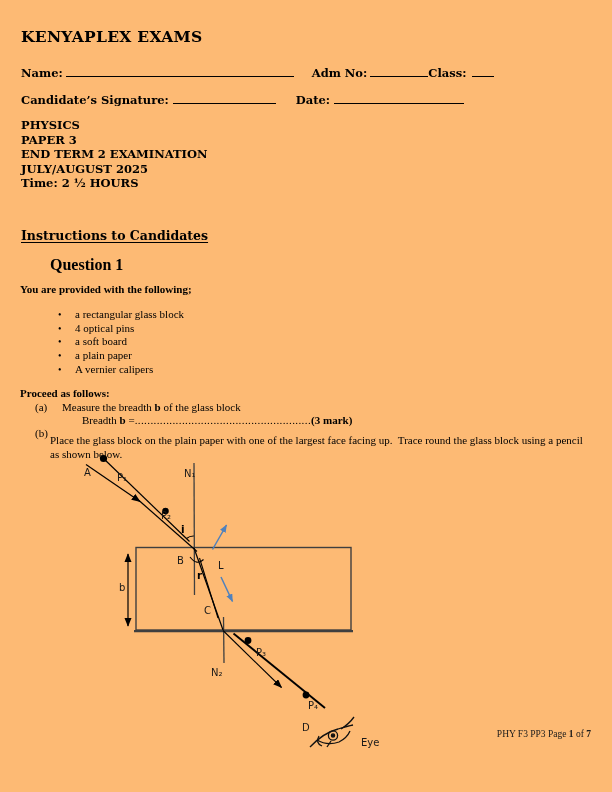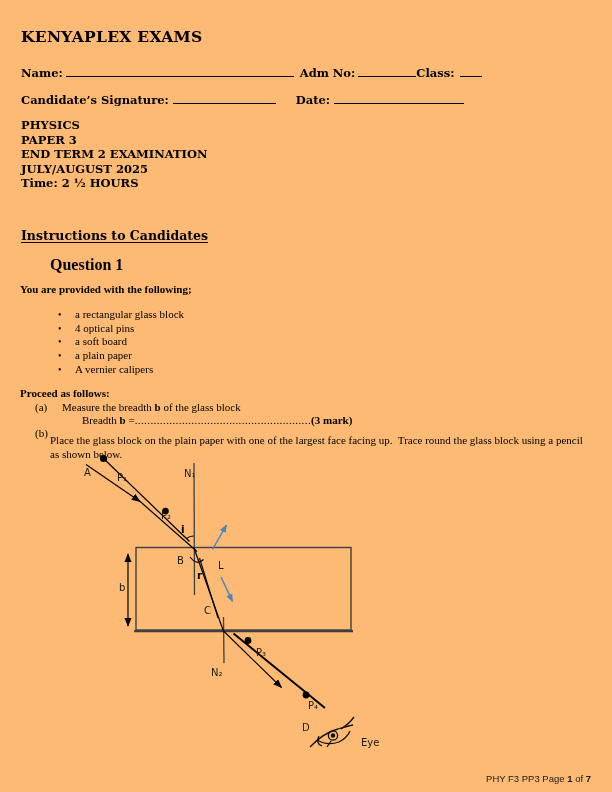--- a/index.html
+++ b/index.html
@@ -18,34 +18,34 @@
   .provided{left:20px;top:283px;font-size:11px;font-weight:bold;}
   .plist{left:58px;top:308px;font-size:11px;line-height:13.7px;}
   .plist .item{display:flex;}
   .plist .blt{width:17px;font-size:10px;}
   .proceed{left:20px;top:387px;font-size:11px;font-weight:bold;}
   .marker{font-size:11px;}
   .ptext{font-size:11px;}
   .breadthline{left:82px;top:414px;font-size:11px;white-space:nowrap;}
   .dots{letter-spacing:.4px;}
   .partb{left:50px;top:427px;width:542px;font-size:11px;line-height:13.8px;white-space:pre-wrap;margin-top:7px;}
-  .footer{right:21px;top:729px;font-family:Liberation Sans, sans-serif;font-size:9.5px;color:#1a1a1a;margin-top:44px;}
+  .footer{right:21px;top:729px;font-family:Liberation Serif, serif;font-size:9.5px;color:#1a1a1a;}
   .diagram{position:absolute;left:0;top:440px;width:612px;height:330px;}
   .dlabel{font-family:"DejaVu Sans",sans-serif;font-size:10px;fill:#1a1a1a;}
   .dlabel-b{font-family:"DejaVu Sans",sans-serif;font-size:10.5px;font-weight:bold;fill:#000;}
 </style>
 </head>
 <body>
 
 <div class="page">
 
   <div class="abs hdr title">KENYAPLEX EXAMS</div>
 
   <div class="abs fieldrow hdr" style="left:21px;top:64px;">
-    <span>Name:</span><span class="uline" style="width:228px;margin-left:3px;"></span><span style="margin-left:6px;text-align:right;">Adm No:</span><span class="uline" style="width:58px;margin-left:3px;"></span><span>Class:</span><span class="uline" style="width:22px;margin-left:6px;"></span>
+    <span>Name:</span><span class="uline" style="width:228px;margin-left:3px;"></span><span style="margin-left:18px;text-align:right;">Adm No:</span><span class="uline" style="width:58px;margin-left:3px;"></span><span>Class:</span><span class="uline" style="width:22px;margin-left:6px;"></span>
   </div>
 
   <div class="abs fieldrow hdr" style="left:21px;top:91px;">
     <span>Candidate’s Signature:</span><span class="uline" style="width:103px;margin-left:4px;"></span><span style="margin-left:20px;">Date:</span><span class="uline" style="width:130px;margin-left:4px;"></span>
   </div>
 
   <div class="abs hdr examinfo" id="exam-info">
       <div>PHYSICS</div>
       <div>PAPER 3</div>
       <div>END TERM 2 EXAMINATION</div>

